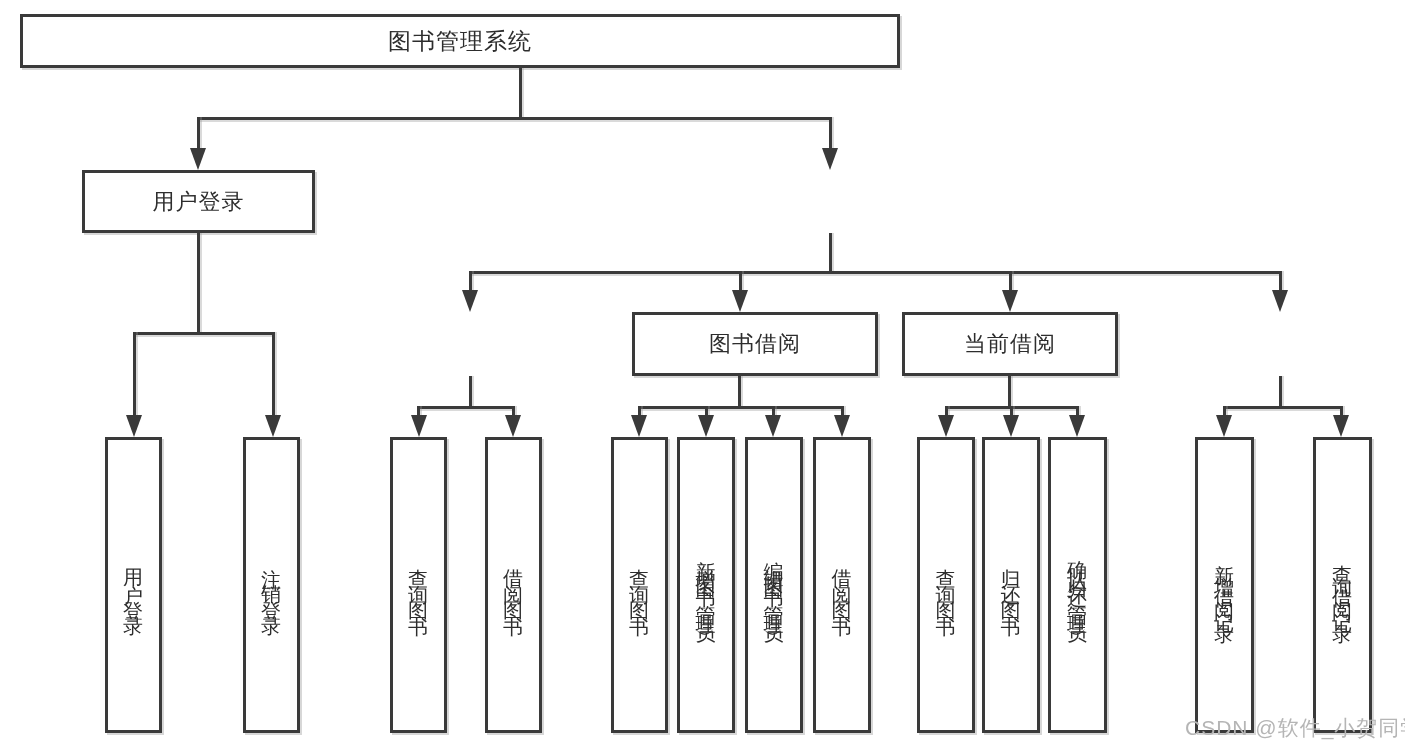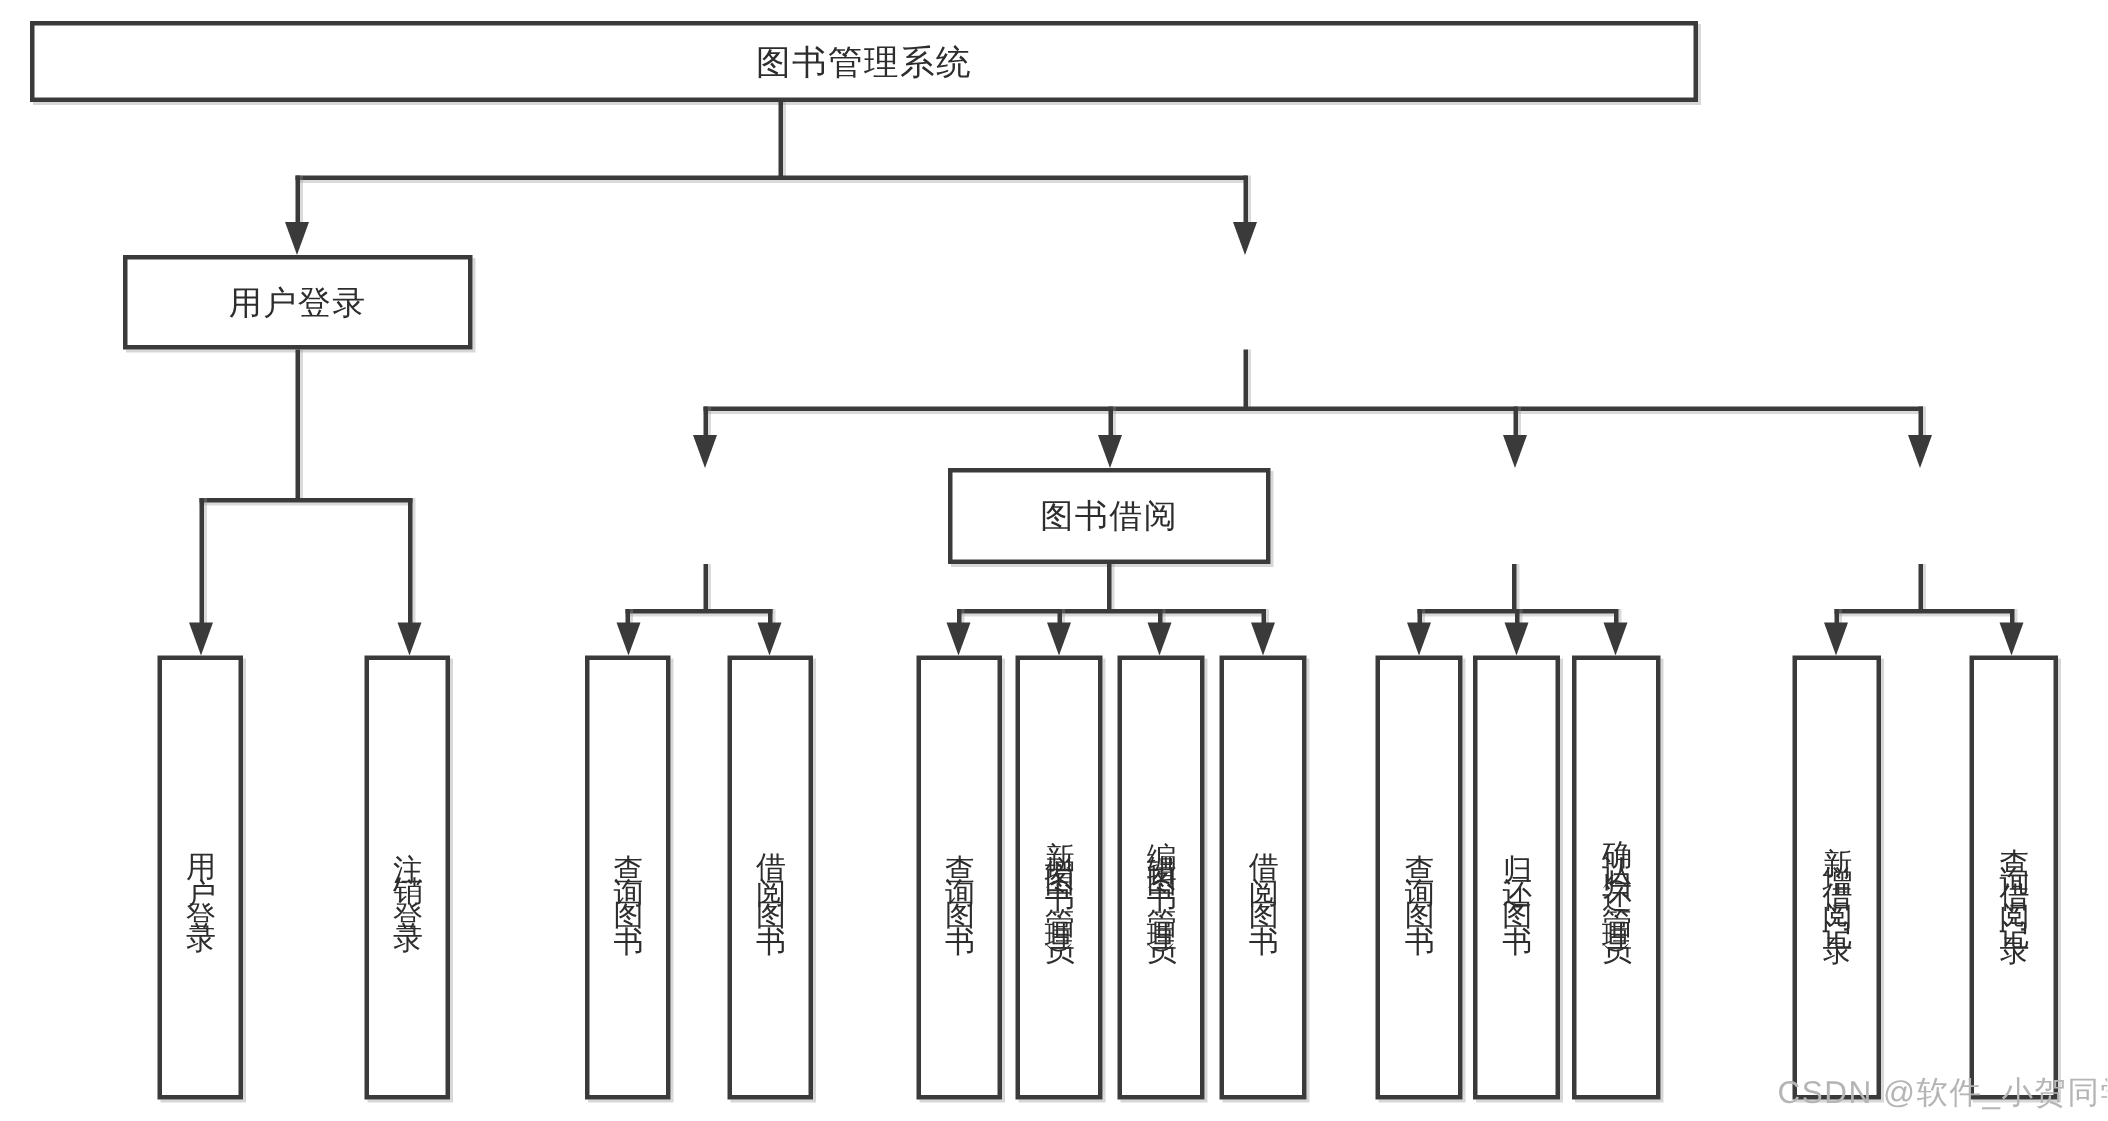--- a/index.html
+++ b/index.html
@@ -32,21 +32,21 @@
   }
   .watermark{
     position:absolute;font-size:21px;color:#b5b5b5;letter-spacing:1px;white-space:nowrap;
   }
 </style>
 </head>
 <body>
 
 <div id="canvas">
 
-  <div class="box root" style="left:20px;top:14px;width:1112px;height:54px;">
+  <div class="box root" style="left:20px;top:14px;width:880px;height:54px;">
     <span class="hlabel">图书管理系统</span>
   </div>
 
   <div class="vline" style="left:519px;top:68px;height:50px;"></div>
   <div class="hline" style="left:197px;top:117px;width:634px;"></div>
   <div class="vline" style="left:197px;top:117px;height:36px;"></div>
   <div class="arr" style="left:190px;top:148px;"></div>
   <div class="vline" style="left:829px;top:117px;height:36px;"></div>
   <div class="arr" style="left:822px;top:148px;"></div>
 
@@ -65,22 +65,25 @@
   <div class="hline" style="left:469px;top:271px;width:813px;"></div>
   <div class="vline" style="left:469px;top:271px;height:25px;"></div>
   <div class="arr" style="left:462px;top:290px;"></div>
   <div class="vline" style="left:739px;top:271px;height:25px;"></div>
   <div class="arr" style="left:732px;top:290px;"></div>
   <div class="vline" style="left:1009px;top:271px;height:25px;"></div>
   <div class="arr" style="left:1002px;top:290px;"></div>
   <div class="vline" style="left:1279px;top:271px;height:25px;"></div>
   <div class="arr" style="left:1272px;top:290px;"></div>
 
-  <div class="box" style="left:632px;top:312px;width:215px;height:64px;">
+  <div class="box" style="left:632px;top:312px;width:246px;height:64px;">
     <span class="hlabel">图书借阅</span>
+  </div>
+  <div class="box" style="left:902px;top:312px;width:216px;height:64px;">
+    <span class="hlabel">当前借阅</span>
   </div>
 
   <div class="vline" style="left:469px;top:376px;height:32px;"></div>
   <div class="hline" style="left:417px;top:406px;width:98px;"></div>
   <div class="vline" style="left:417px;top:406px;height:16px;"></div>
   <div class="arr" style="left:411px;top:415px;"></div>
   <div class="vline" style="left:512px;top:406px;height:16px;"></div>
   <div class="arr" style="left:505px;top:415px;"></div>
 
   <div class="vline" style="left:738px;top:376px;height:32px;"></div>

